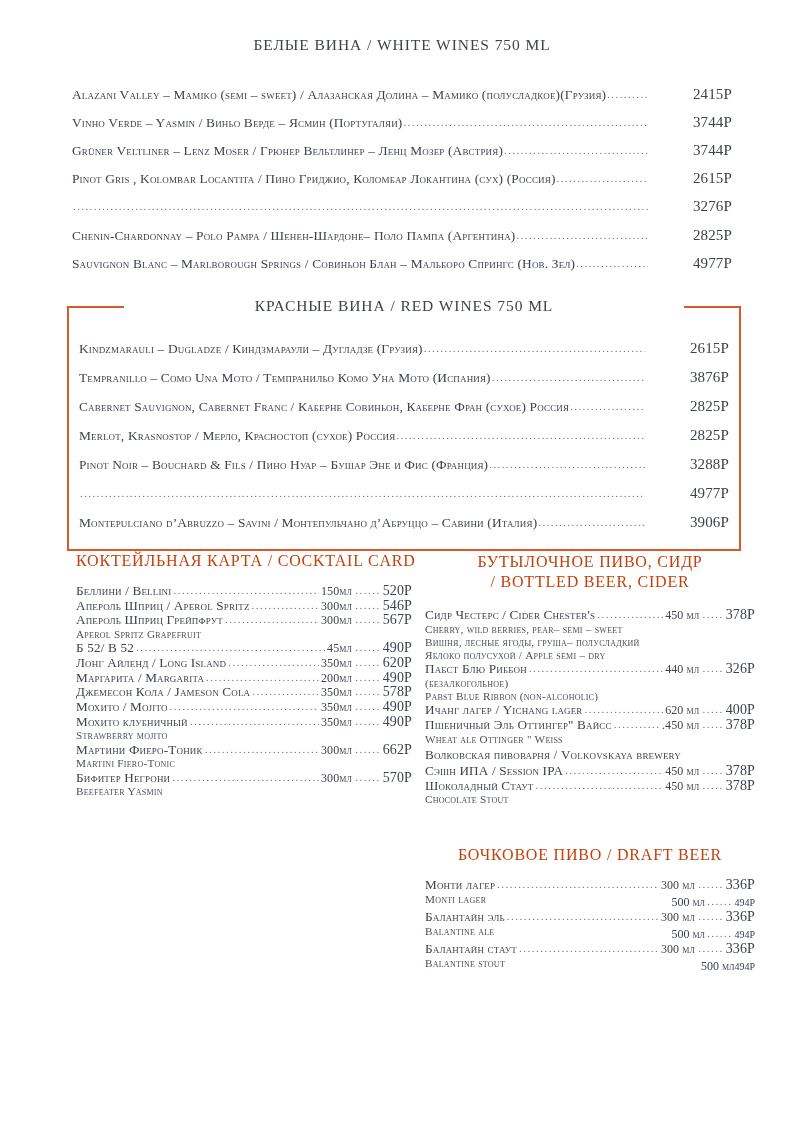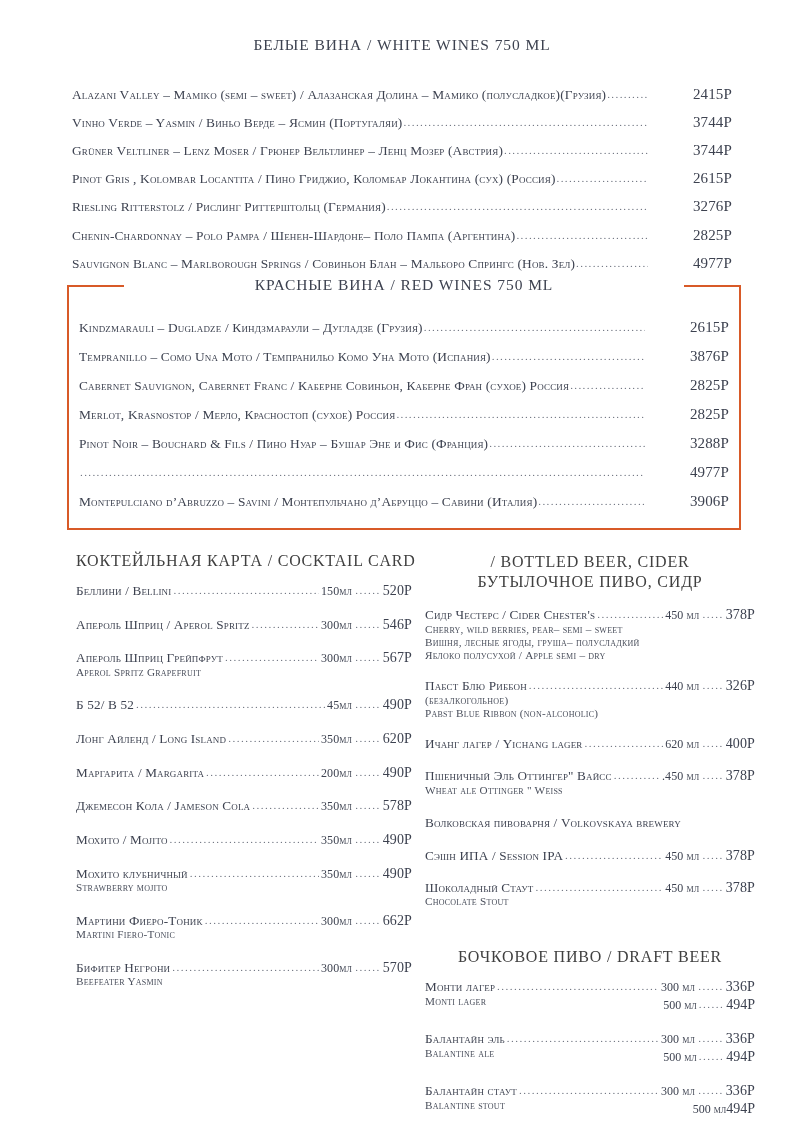--- a/index.html
+++ b/index.html
@@ -60,21 +60,21 @@
     margin-left: 44px;
   }
 
   
   #white-wines { position: absolute; left: 72px; top: 36px; width: 660px; }
   #white-wines .sect-head { margin-bottom: 26px; }
   #white-wines .wine-row { padding: 6.6px 0; }
 
   
   #red-wines {
-    position: absolute; left: 67px; top: 285px; width: 674px;
+    position: absolute; left: 67px; top: 306px; width: 674px;
   }
   .frame {
     position: absolute; inset: 0;
     border: 2.2px solid #d85a28;
     pointer-events: none;
   }
   .frame-gap {
     position: absolute;
     top: -3px; left: 55px; right: 55px; height: 6px;
     background: #ffffff;
@@ -85,27 +85,27 @@
 
   
   .col-left  { position: absolute; left: 76px;  top: 552px; width: 336px; }
   .col-right { position: absolute; left: 425px; top: 552px; width: 330px; }
 
   .col-head {
     text-align: center;
     font-size: 16px;
     letter-spacing: 0.05em;
     text-transform: uppercase;
-    color: #404040;
+    color: #c2410c;
     white-space: nowrap;
   }
   .col-head.two-line { line-height: 1.28; white-space: normal; }
 
   
-  .drink { margin-top: 19px; }
+  .drink { }
   .drink:first-of-type { margin-top: 14px; }
   .drink-line {
     display: flex;
     align-items: baseline;
     font-size: 13.2px;
     line-height: 1.05;
     white-space: nowrap;
   }
   .drink-line .nm { font-variant: small-caps; letter-spacing: 0.012em; flex: 0 0 auto; }
   .drink-line .dots {
@@ -139,23 +139,23 @@
   
   .second-row {
     display: flex; align-items: baseline; white-space: nowrap;
     font-size: 13.2px; margin-top: -11px;
   }
   .second-row .vol { flex: 0 0 auto; font-size: 12px; font-variant: small-caps; }
   .second-row .dots2 {
     flex: 0 0 auto; font-size: 11px; letter-spacing: 1.5px;
     color: #6a6f7c; margin: 0 2px; transform: translateY(-1px);
   }
-  .second-row .pr { flex: 0 0 auto; font-size: 14px; font-variant: small-caps; }
-
-  .beer-group { margin-top: 17px; }
+  .second-row .pr { flex: 0 0 auto; font-size: 10px; font-variant: small-caps; }
+
+  .beer-group { }
   .beer-group:first-of-type { margin-top: 15px; }
   .plain-line {
     font-size: 13.2px; font-variant: small-caps;
     letter-spacing: 0.012em; line-height: 1.35; white-space: nowrap;
   }
   #draft-beer { margin-top: 40px; }
   #draft-beer .col-head { margin-bottom: 4px; }
 </style>
 </head>
 <body>
@@ -179,21 +179,20 @@
           <span class="nm">Grüner Veltliner – Lenz Moser / Грюнер Вельтлинер – Ленц Мозер (Австрия)</span>
           <span class="dots">............................................................................................................................................................................................................................</span>
           <span class="pr">3744Р</span>
         </li>
         <li class="wine-row">
           <span class="nm">Pinot Gris , Kolombar Locantita / Пино Гриджио, Коломбар Локантина (сух) (Россия)</span>
           <span class="dots">............................................................................................................................................................................................................................</span>
           <span class="pr">2615Р</span>
         </li>
         <li class="wine-row">
-          <span class="nm">Riesling Ritterstolz / Рислинг Риттерштольц (Германия)</span>
           <span class="dots">............................................................................................................................................................................................................................</span>
           <span class="pr">3276Р</span>
         </li>
         <li class="wine-row">
           <span class="nm">Chenin-Chardonnay – Polo Pampa / Шенен-Шардоне– Поло Пампа (Аргентина)</span>
           <span class="dots">............................................................................................................................................................................................................................</span>
           <span class="pr">2825Р</span>
         </li>
         <li class="wine-row">
           <span class="nm">Sauvignon Blanc – Marlborough Springs / Совиньон Блан – Мальборо Спрингс (Нов. Зел)</span>
@@ -354,22 +353,22 @@
           </div>
           <div class="sub">Beefeater Yasmin</div>
         </div>
       </div>
   </section>
 
   <section class="col-right">
 
     <div>
       <div class="col-head two-line">
+        <div>БУТЫЛОЧНОЕ ПИВО, СИДР</div>
         <div>/ BOTTLED BEER, CIDER</div>
-        <div>БУТЫЛОЧНОЕ ПИВО, СИДР</div>
       </div>
       <div id="bottled-list">
           <div class="beer-group">
             <div class="drink-line">
               <span class="nm">Сидр Честерс / Cider Chester's</span>
               <span class="dots">............................................................................................................................................................................................................................</span>
               <span class="vol">450 мл</span>
               <span class="dots2">.....</span>
               <span class="pr">378Р</span>
             </div>

